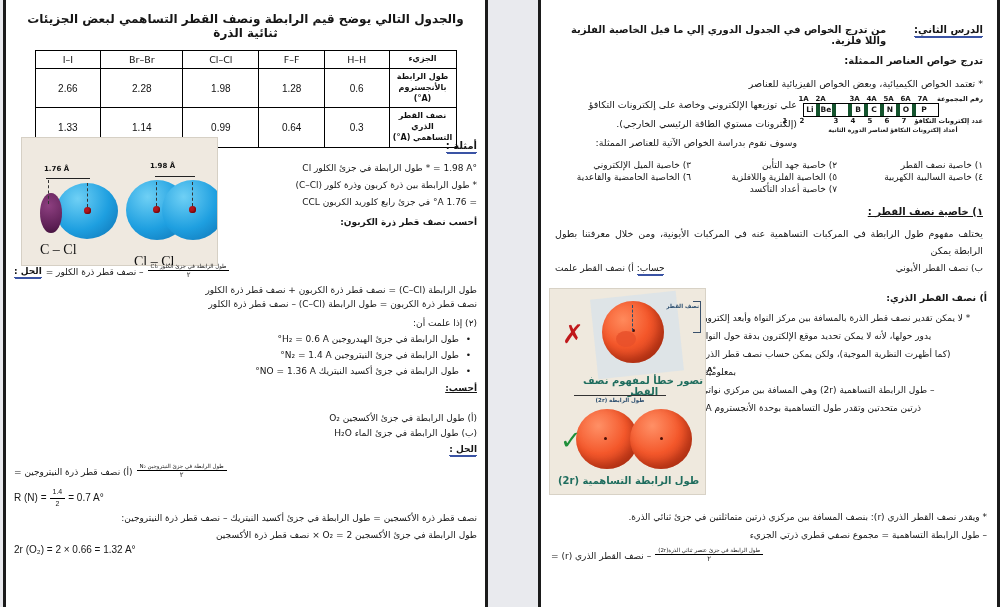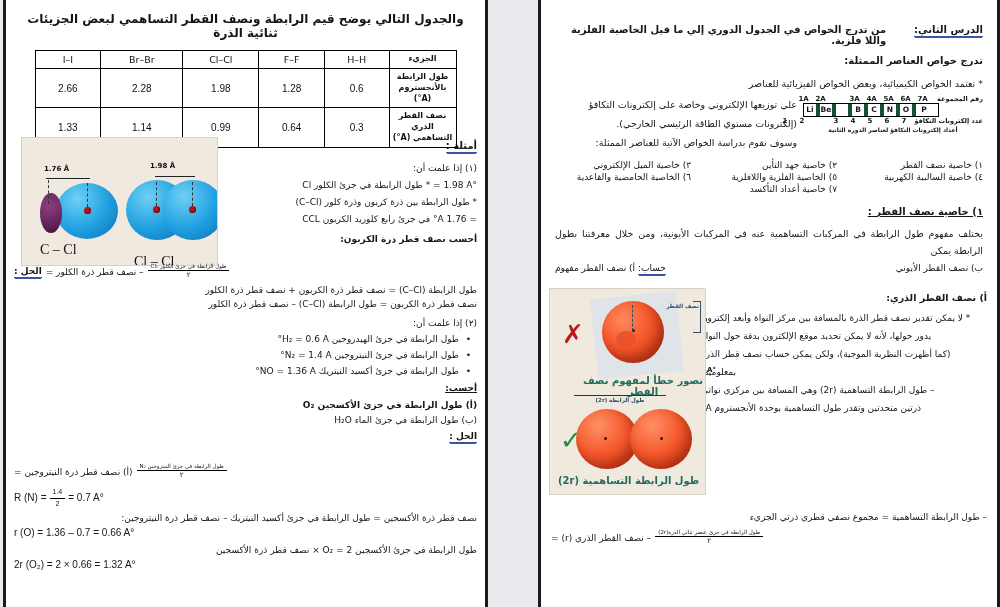--- a/index.html
+++ b/index.html
@@ -232,38 +232,39 @@
       <div class="block" style="margin-top:12px;">
         <div class="lead u">١) خاصية نصف القطر :</div>
       </div>
 
       <div class="block" style="margin-top:8px;">
         <div class="para s9" style="text-align:justify;">يختلف مفهوم طول الرابطة في المركبات التساهمية عنه في المركبات الأيونية، ومن خلال معرفتنا بطول الرابطة يمكن</div>
         <div style="display:flex;justify-content:space-between;margin-top:3px;">
           <span class="s9">ب) نصف القطر الأيوني</span>
           <span class="s9">
             <span class="uu">حساب:</span>
-            <span>أ) نصف القطر مفهوم</span>
+            <span>أ) نصف القطر علمت</span>
           </span>
         </div>
       </div>
 
       <div style="position:absolute;right:10px;top:292px;width:286px;">
         <div class="lead" style="font-size:9.5px;">أ) نصف القطر الذري:</div>
         <div class="s9" style="line-height:2.0;margin-top:6px;text-align:left;">
           <div>* لا يمكن تقدير نصف قطر الذرة بالمسافة بين مركز النواة وأبعد إلكترون</div>
           <div>يدور حولها، لأنه لا يمكن تحديد موقع الإلكترون بدقة حول النواة</div>
           <div>(كما أظهرت النظرية الموجية)، ولكن يمكن حساب نصف قطر الذرة بمعلومية:</div>
           <div>– طول الرابطة التساهمية (2r) وهي المسافة بين مركزي نواتي</div>
           <div>ذرتين متحدتين وتقدر طول التساهمية بوحدة الأنجستروم A°</div>
         </div>
       </div>
 
       <div style="position:absolute;right:10px;left:10px;top:508px;">
         <div class="s9" style="text-align:right;line-height:2.0;">
+          <div>* ويقدر نصف القطر الذري (r): بنصف المسافة بين مركزي ذرتين متماثلتين في جزئ ثنائي الذرة.</div>
           <div>– طول الرابطة التساهمية = مجموع نصفي قطري ذرتي الجزيء</div>
           <div style="display:flex;justify-content:flex-end;align-items:center;gap:4px;margin-top:2px;">
             <span class="frac">
               <span class="top">طول الرابطة في جزئ عنصر ثنائي الذرة(2r)</span>
               <span class="bot">٢</span>
             </span>
             <span class="s9">– نصف القطر الذري (r) =</span>
           </div>
         </div>
       </div>
@@ -352,21 +353,20 @@
         <div class="arrline" style="left:133px;top:38px;width:40px;"></div>
         <div class="dimtxt ltr" style="left:22px;top:27px;">1.76 Å</div>
         <div class="dimtxt ltr" style="left:128px;top:24px;">1.98 Å</div>
         <div class="bondtxt ltr" style="left:18px;top:104px;">C – Cl</div>
         <div class="bondtxt ltr" style="left:112px;top:116px;">Cl – Cl</div>
       </div>
 
       <div style="position:absolute;right:8px;top:134px;width:250px;">
         <div class="s10 b uu">أمثلة :</div>
         <div class="s9" style="margin-top:7px;text-align:right;line-height:1.9;">
-          <div>(١) إذا علمت أن:</div>
           <div>
             <span class="ltr">= 1.98 A°</span>
             <span>* طول الرابطة في جزئ الكلور Cl</span>
           </div>
           <div>* طول الرابطة بين ذرة كربون وذرة كلور (C–Cl)</div>
           <div>= 1.76 A° في جزئ رابع كلوريد الكربون CCL</div>
           <div class="b" style="margin-top:3px;">أحسب نصف قطر ذرة الكربون:</div>
         </div>
       </div>
 
@@ -382,21 +382,21 @@
         <div class="s9 rt" style="margin-top:4px;">طول الرابطة (C–Cl) = نصف قطر ذرة الكربون + نصف قطر ذرة الكلور</div>
         <div class="s9 rt" style="margin-top:4px;">نصف قطر ذرة الكربون = طول الرابطة (C–Cl) – نصف قطر ذرة الكلور</div>
       </div>
 
       <div style="position:absolute;right:8px;left:8px;top:318px;">
         <div class="s9 rt">(٢) إذا علمت أن:</div>
         <div class="bullet" style="margin-top:6px;">طول الرابطة في جزئ الهيدروجين H₂ = 0.6 A°</div>
         <div class="bullet" style="margin-top:6px;">طول الرابطة في جزئ النيتروجين N₂ = 1.4 A°</div>
         <div class="bullet" style="margin-top:6px;">طول الرابطة في جزئ أكسيد النيتريك NO = 1.36 A°</div>
         <div class="s9 b rt u" style="margin-top:7px;">أحسب:</div>
-        <div class="s9 rt" style="margin-top:7px;font-weight:bold;">(أ) طول الرابطة في جزئ الأكسجين O₂</div>
+        <div class="s9 rt" style="margin-top:20px;">(أ) طول الرابطة في جزئ الأكسجين O₂</div>
         <div class="s9 rt" style="margin-top:5px;">(ب) طول الرابطة في جزئ الماء H₂O</div>
         <div class="s9 b rt uu" style="margin-top:6px;display:inline-block;float:right;">الحل :</div>
       </div>
 
       <div style="position:absolute;right:8px;left:8px;top:462px;">
         <div style="display:flex;justify-content:flex-end;align-items:center;gap:4px;">
           <span class="frac">
             <span class="top">طول الرابطة في جزئ النيتروجين N₂</span>
             <span class="bot">٢</span>
           </span>
@@ -406,21 +406,20 @@
         <div class="eqline" style="margin-top:6px;display:flex;align-items:center;gap:3px;">
           <span>R (N) =</span>
           <span class="frac ltr" style="direction:ltr;">
             <span class="top" style="font-size:7px;">1.4</span>
             <span class="bot">2</span>
           </span>
           <span>= 0.7 A°</span>
         </div>
 
         <div class="s9 rt" style="margin-top:5px;">نصف قطر ذرة الأكسجين = طول الرابطة في جزئ أكسيد النيتريك – نصف قطر ذرة النيتروجين:</div>
-        <div class="eqline" style="margin-top:4px;">r (O) = 1.36 – 0.7 = 0.66 A°</div>
 
         <div class="s9 rt" style="margin-top:7px;">طول الرابطة في جزئ الأكسجين O₂ = 2 × نصف قطر ذرة الأكسجين</div>
         <div class="eqline" style="margin-top:4px;">2r (O₂) = 2 × 0.66 = 1.32 A°</div>
       </div>
 
     </div>
   </div>
 
 </div>
 

